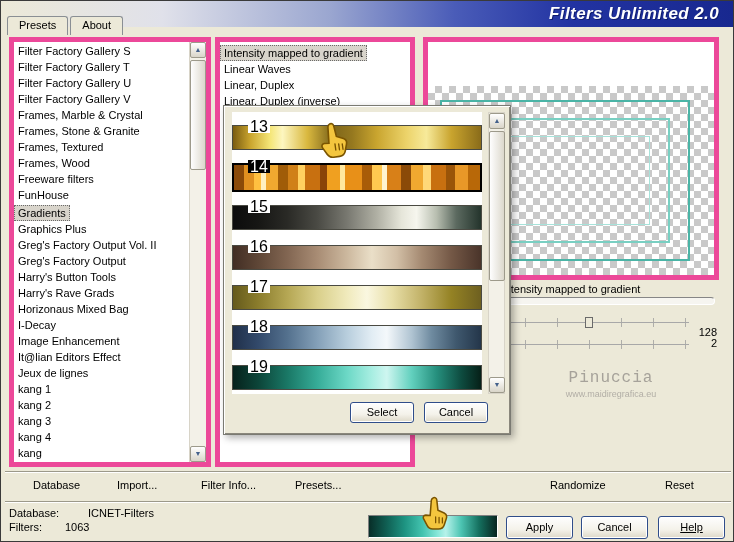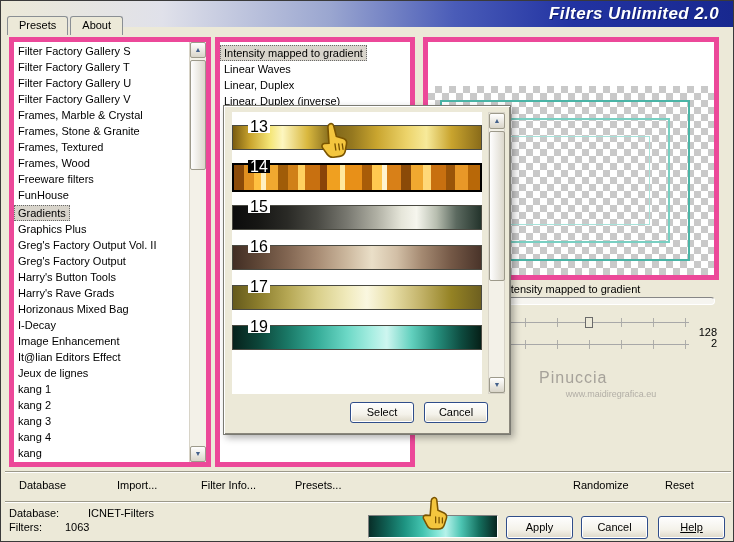--- a/index.html
+++ b/index.html
@@ -54,30 +54,30 @@
   .param-ticks { position:absolute; width:260px; height:9px;
     background:repeating-linear-gradient(90deg,#9a9a9a 0 1px,transparent 1px 32px); opacity:.75; }
   .param-line { position:absolute; width:260px; height:1px; background:#a8a8a8; }
   .param-thumb { position:absolute; width:8px; height:11px; background:#ece9d8; border:1px solid #6a6a6a; }
   .param-value { position:absolute; width:28px; text-align:right; font-size:11px; color:#000; }
   #param1-ticks { left:428px; top:317px; } #param1-line { left:428px; top:321px; }
   #param1-thumb { left:584px; top:316px; } #param1-value { left:688px; top:314px;margin-top:11px; }
   #param2-ticks { left:428px; top:339px; } #param2-line { left:428px; top:343px; }
   #param2-thumb { left:444px; top:338px; } #param2-value { left:688px; top:336px; }
 
-  #wm1 { position:absolute; left:538px; top:368px; width:144px; text-align:left; font-size:16px;
-    color:#a6a29a; font-family:Liberation Sans, sans-serif; letter-spacing:1px; }
+  #wm1 { position:absolute; left:538px; top:368px; width:144px; text-align:center; font-size:16px;
+    color:#a6a29a; font-family:Liberation Mono, monospace; letter-spacing:1px; }
   #wm2 { position:absolute; left:538px; top:388px; width:144px; text-align:center; font-size:9px; color:#b2aea6; }
 
   
   .hsep { position:absolute; left:4px; width:726px; height:2px; border-top:1px solid #9c998a; border-bottom:1px solid #ffffff; }
   #sep1 { top:470px; } #sep2 { top:500px; }
   .tool-label { position:absolute; top:478px; font-size:11px; color:#000; }
-  #tl-db { left:18px; } #tl-import { left:116px; } #tl-info { left:200px; }
-  #tl-editor { left:294px; } #tl-rand { left:572px; } #tl-reset { left:664px; }
+  #tl-db { left:32px; } #tl-import { left:116px; } #tl-info { left:200px; }
+  #tl-editor { left:294px; } #tl-rand { left:549px; } #tl-reset { left:664px; }
   .status-label { position:absolute; font-size:11px; color:#000; }
   #st-dbl { left:8px; top:506px; } #st-dbv { left:64px; top:506px;margin-left:23px; }
   #st-fl { left:8px; top:520px; } #st-fv { left:64px; top:520px; }
   #bottom-strip { position:absolute; left:367px; top:514px; width:130px; height:23px;
     border:1px solid; border-color:#808080 #ffffff #ffffff #808080; }
 
   .btn { position:absolute; height:23px; font-size:11px; color:#000; text-align:center; line-height:20px;
     background:linear-gradient(#fefefe,#f4f2ea 60%,#ddd8c8); border:1px solid #2f4d8a; border-radius:3px;
     box-shadow:inset 0 0 0 1px #fff; }
   #btn-apply { left:505px; top:515px; width:67px; }
@@ -189,20 +189,24 @@
         </div>
         <div class="grad-row">
           <span class="grad-num">16</span>
           <div class="grad-bar" style="background: linear-gradient(90deg, rgb(66, 46, 36) 0%, rgb(94, 70, 54) 10%, rgb(130, 102, 82) 22%, rgb(168, 140, 116) 34%, rgb(204, 184, 158) 46%, rgb(234, 223, 200) 56%, rgb(210, 191, 166) 66%, rgb(165, 138, 114) 76%, rgb(116, 88, 70) 88%, rgb(74, 52, 42) 100%);"></div>
         </div>
         <div class="grad-row">
           <span class="grad-num">17</span>
           <div class="grad-bar" style="background: linear-gradient(90deg, rgb(101, 90, 28) 0%, rgb(138, 124, 44) 10%, rgb(181, 167, 84) 22%, rgb(217, 207, 138) 34%, rgb(240, 234, 188) 46%, rgb(250, 247, 224) 54%, rgb(232, 223, 168) 64%, rgb(194, 178, 104) 76%, rgb(148, 130, 36) 88%, rgb(110, 96, 32) 100%);"></div>
         </div>
         <div class="grad-row">
+          <span class="grad-num">18</span>
+          <div class="grad-bar" style="background: linear-gradient(90deg, rgb(32, 48, 74) 0%, rgb(50, 73, 106) 10%, rgb(84, 113, 142) 22%, rgb(132, 160, 184) 34%, rgb(184, 206, 221) 46%, rgb(226, 237, 244) 56%, rgb(244, 248, 251) 62%, rgb(176, 196, 210) 72%, rgb(111, 139, 160) 80%, rgb(63, 88, 110) 90%, rgb(36, 54, 74) 100%);"></div>
+        </div>
+        <div class="grad-row">
           <span class="grad-num">19</span>
           <div class="grad-bar" style="background: linear-gradient(90deg, rgb(6, 34, 28) 0%, rgb(12, 68, 56) 10%, rgb(26, 120, 102) 22%, rgb(54, 172, 152) 34%, rgb(108, 216, 198) 46%, rgb(168, 238, 226) 56%, rgb(206, 246, 240) 62%, rgb(98, 208, 190) 72%, rgb(38, 144, 126) 82%, rgb(14, 76, 64) 92%, rgb(6, 32, 24) 100%);"></div>
         </div>
       </div>
     <div class="sb" id="popup-sb" style="left:auto;">
       <div class="sb-btn sb-up">▲</div>
       <div class="sb-thumb" style="top:18px;height:150px;"></div>
       <div class="sb-btn sb-down">▼</div>
     </div>
     <div class="btn" id="btn-select">Select</div>

